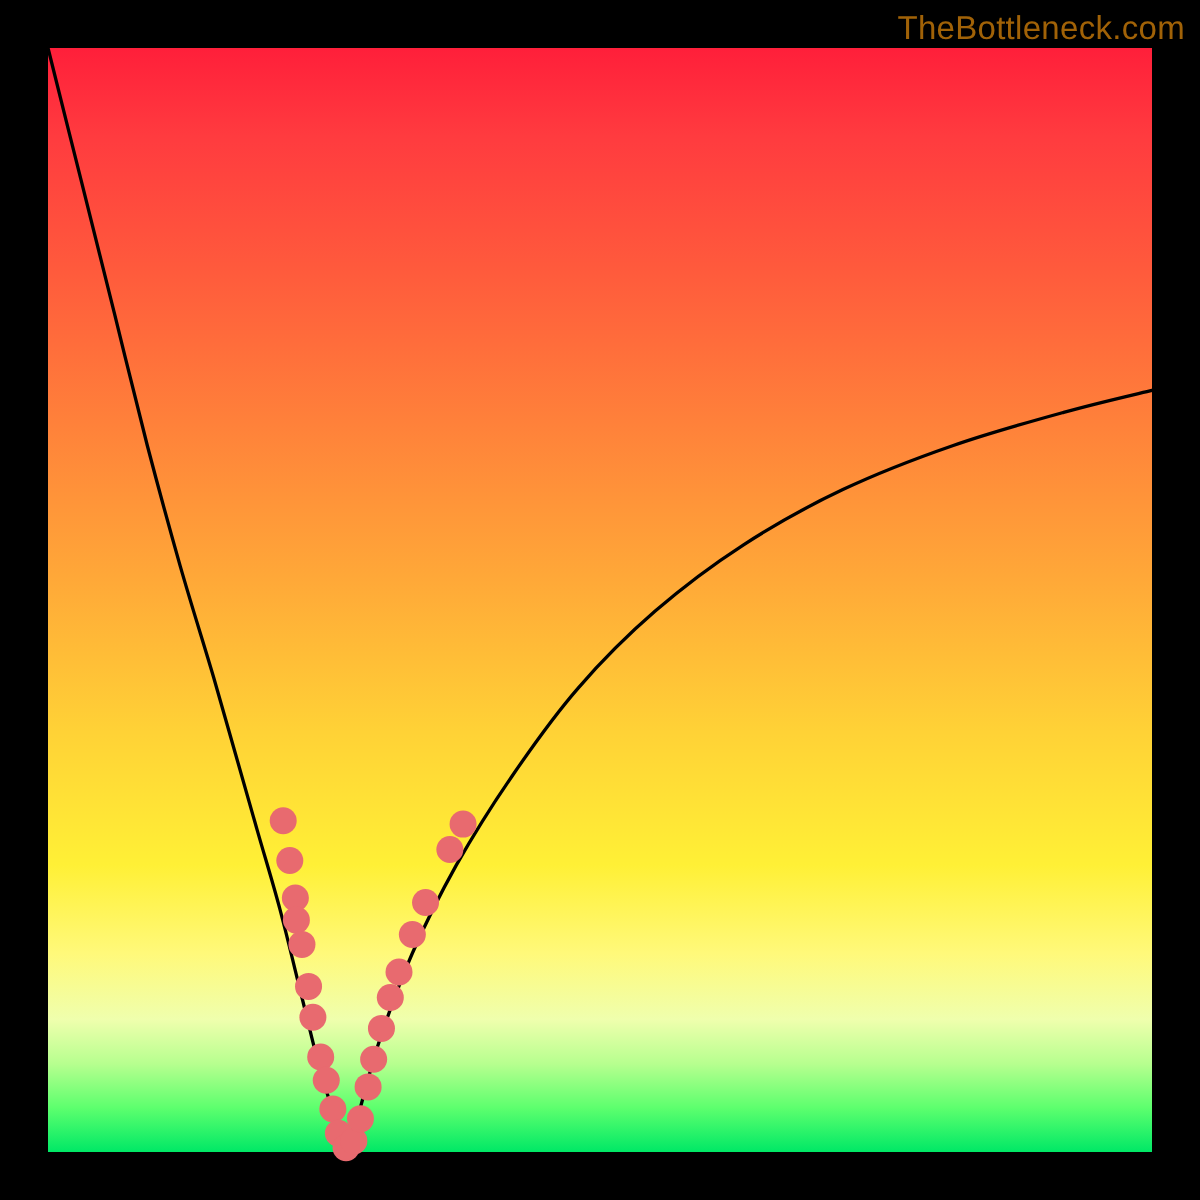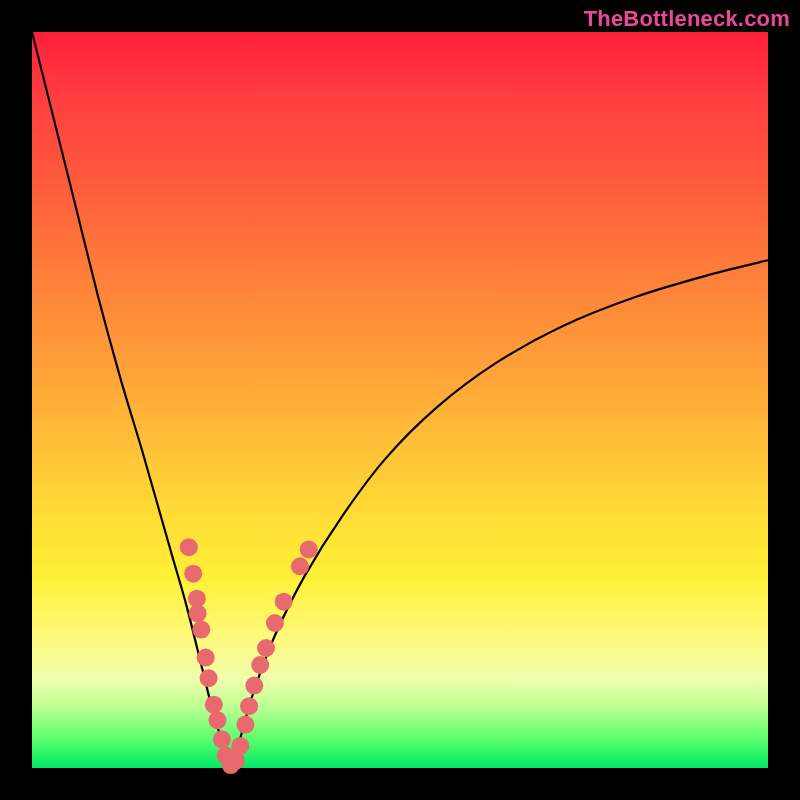--- a/index.html
+++ b/index.html
@@ -39,23 +39,23 @@
       #efffad 88%,
       #b7ff8f 92%,
       #5dff6e 96%,
       #00e866 100%
     );
   }
   .watermark {
     position: absolute;
     top: 6px;
     right: 10px;
-    color: #ec4899;
+    color: #a16207;
     font-size: 22px;
-    font-weight: 700;
+    font-weight: 400;
     letter-spacing: 0.2px;
     user-select: none;
   }
   svg.curve {
     position: absolute;
     left: 0;
     top: 0;
     width: 736px;
     height: 736px;
     overflow: visible;

